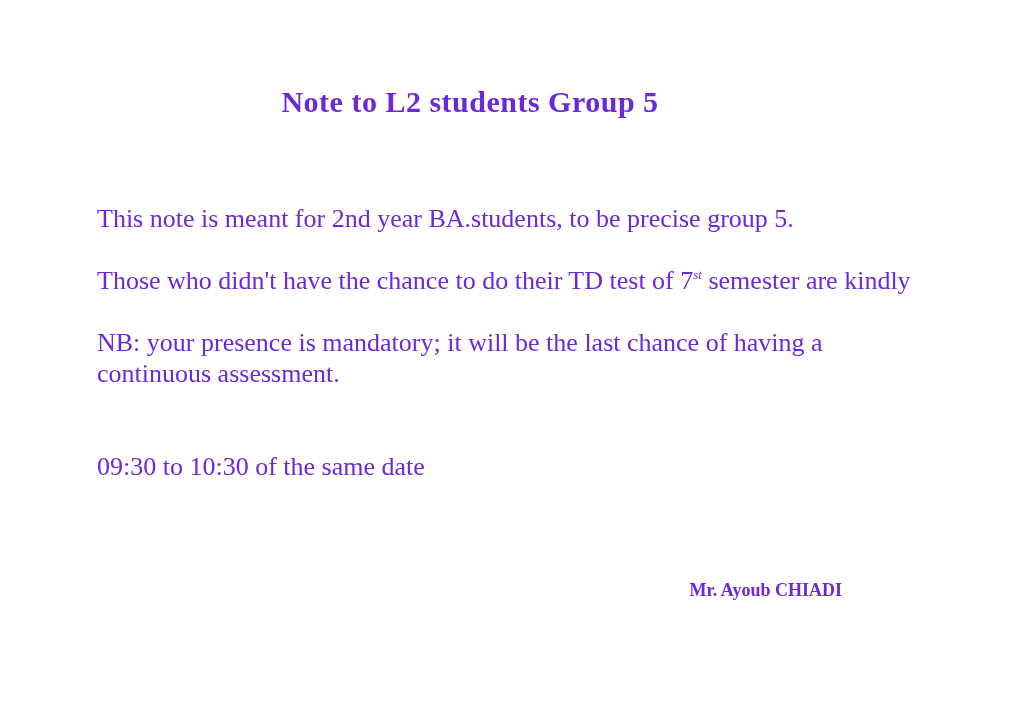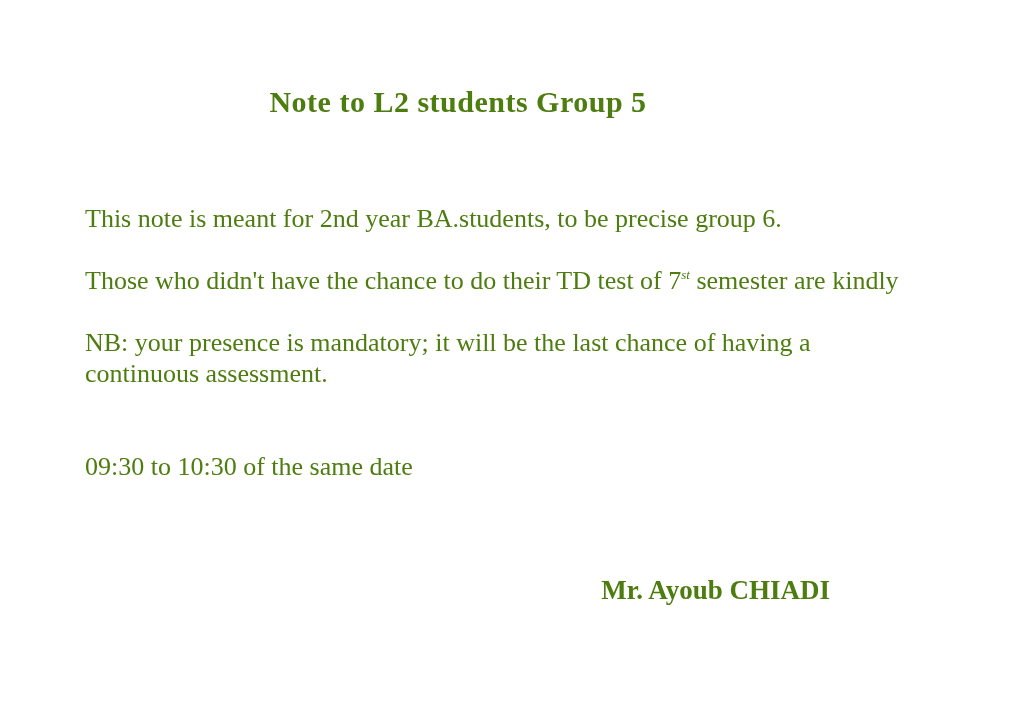--- a/index.html
+++ b/index.html
@@ -5,24 +5,25 @@
   html, body {
     margin: 0;
     padding: 0;
     background: #ffffff;
   }
   .page {
     position: relative;
     width: 916px;
     height: 724px;
     background: #ffffff;
-    color: #4d7c0f;
+    color: #6d28d9;
     font-family: "Liberation Serif", "DejaVu Serif", serif;
     overflow: hidden;
     box-sizing: border-box;
+    margin-left: 12px;
   }
   .doc-title {
     position: absolute;
     top: 85px;
     left: 0;
     width: 100%;
     text-align: center;
     font-weight: bold;
     font-size: 30px;
     letter-spacing: 0.5px;
@@ -47,36 +48,36 @@
     line-height: 0;
     vertical-align: super;
     font-style: italic;
   }
   .signature {
     position: absolute;
     top: 575px;
     right: 86px;
     text-align: right;
     font-weight: bold;
-    font-size: 27px;
+    font-size: 18px;
     line-height: 31px;
     white-space: nowrap;
   }
 </style>
 </head>
 <body>
 
 <div class="page">
 
   <div class="doc-title">Note to L2 students Group 5</div>
 
   <div class="body-text">
 
     <p class="para">
-      <span class="line">This note is meant for 2nd year  BA.students, to be precise group 6.</span>
+      <span class="line">This note is meant for 2nd year  BA.students, to be precise group 5.</span>
     </p>
 
     <p class="para">
       <span class="line"><span>Those who didn't have the chance to do their TD test of 7</span><sup class="ord">st</sup><span> semester are kindly</span></span><br>
     </p>
 
     <p class="para">
       <span class="line">NB: your presence is mandatory; it will be the last chance of having a</span><br>
       <span class="line">continuous assessment.</span>
     </p>

